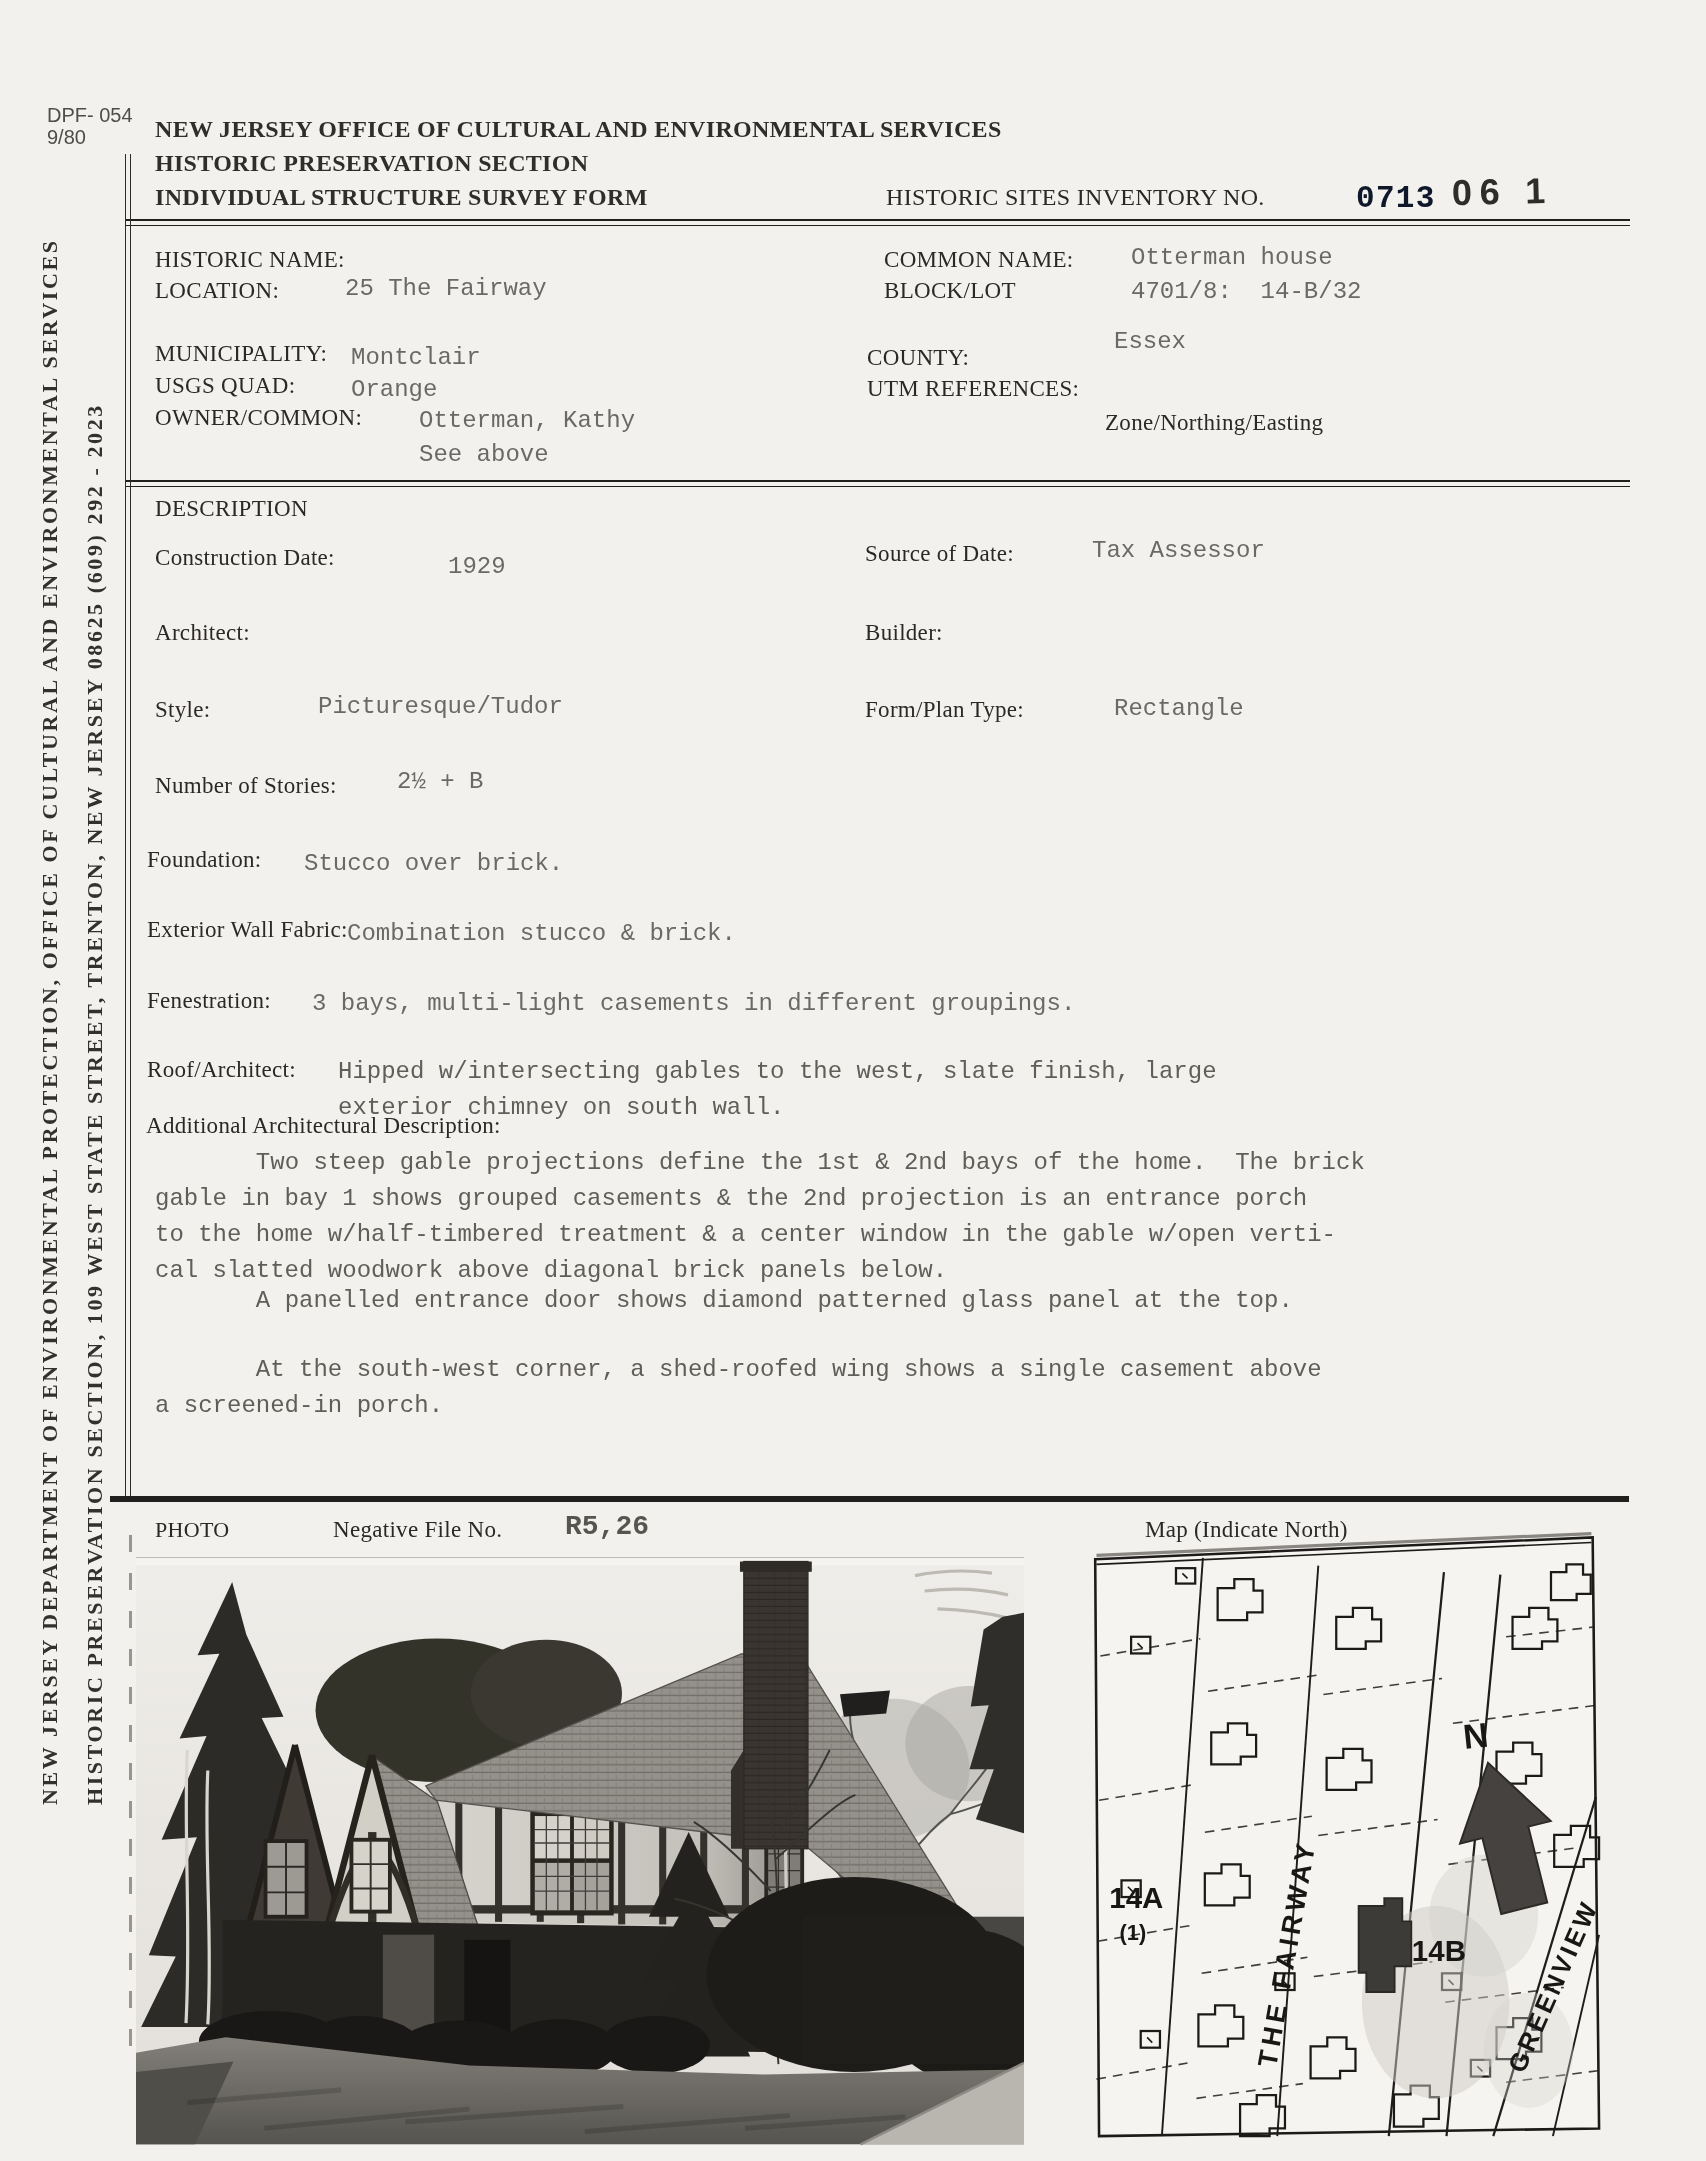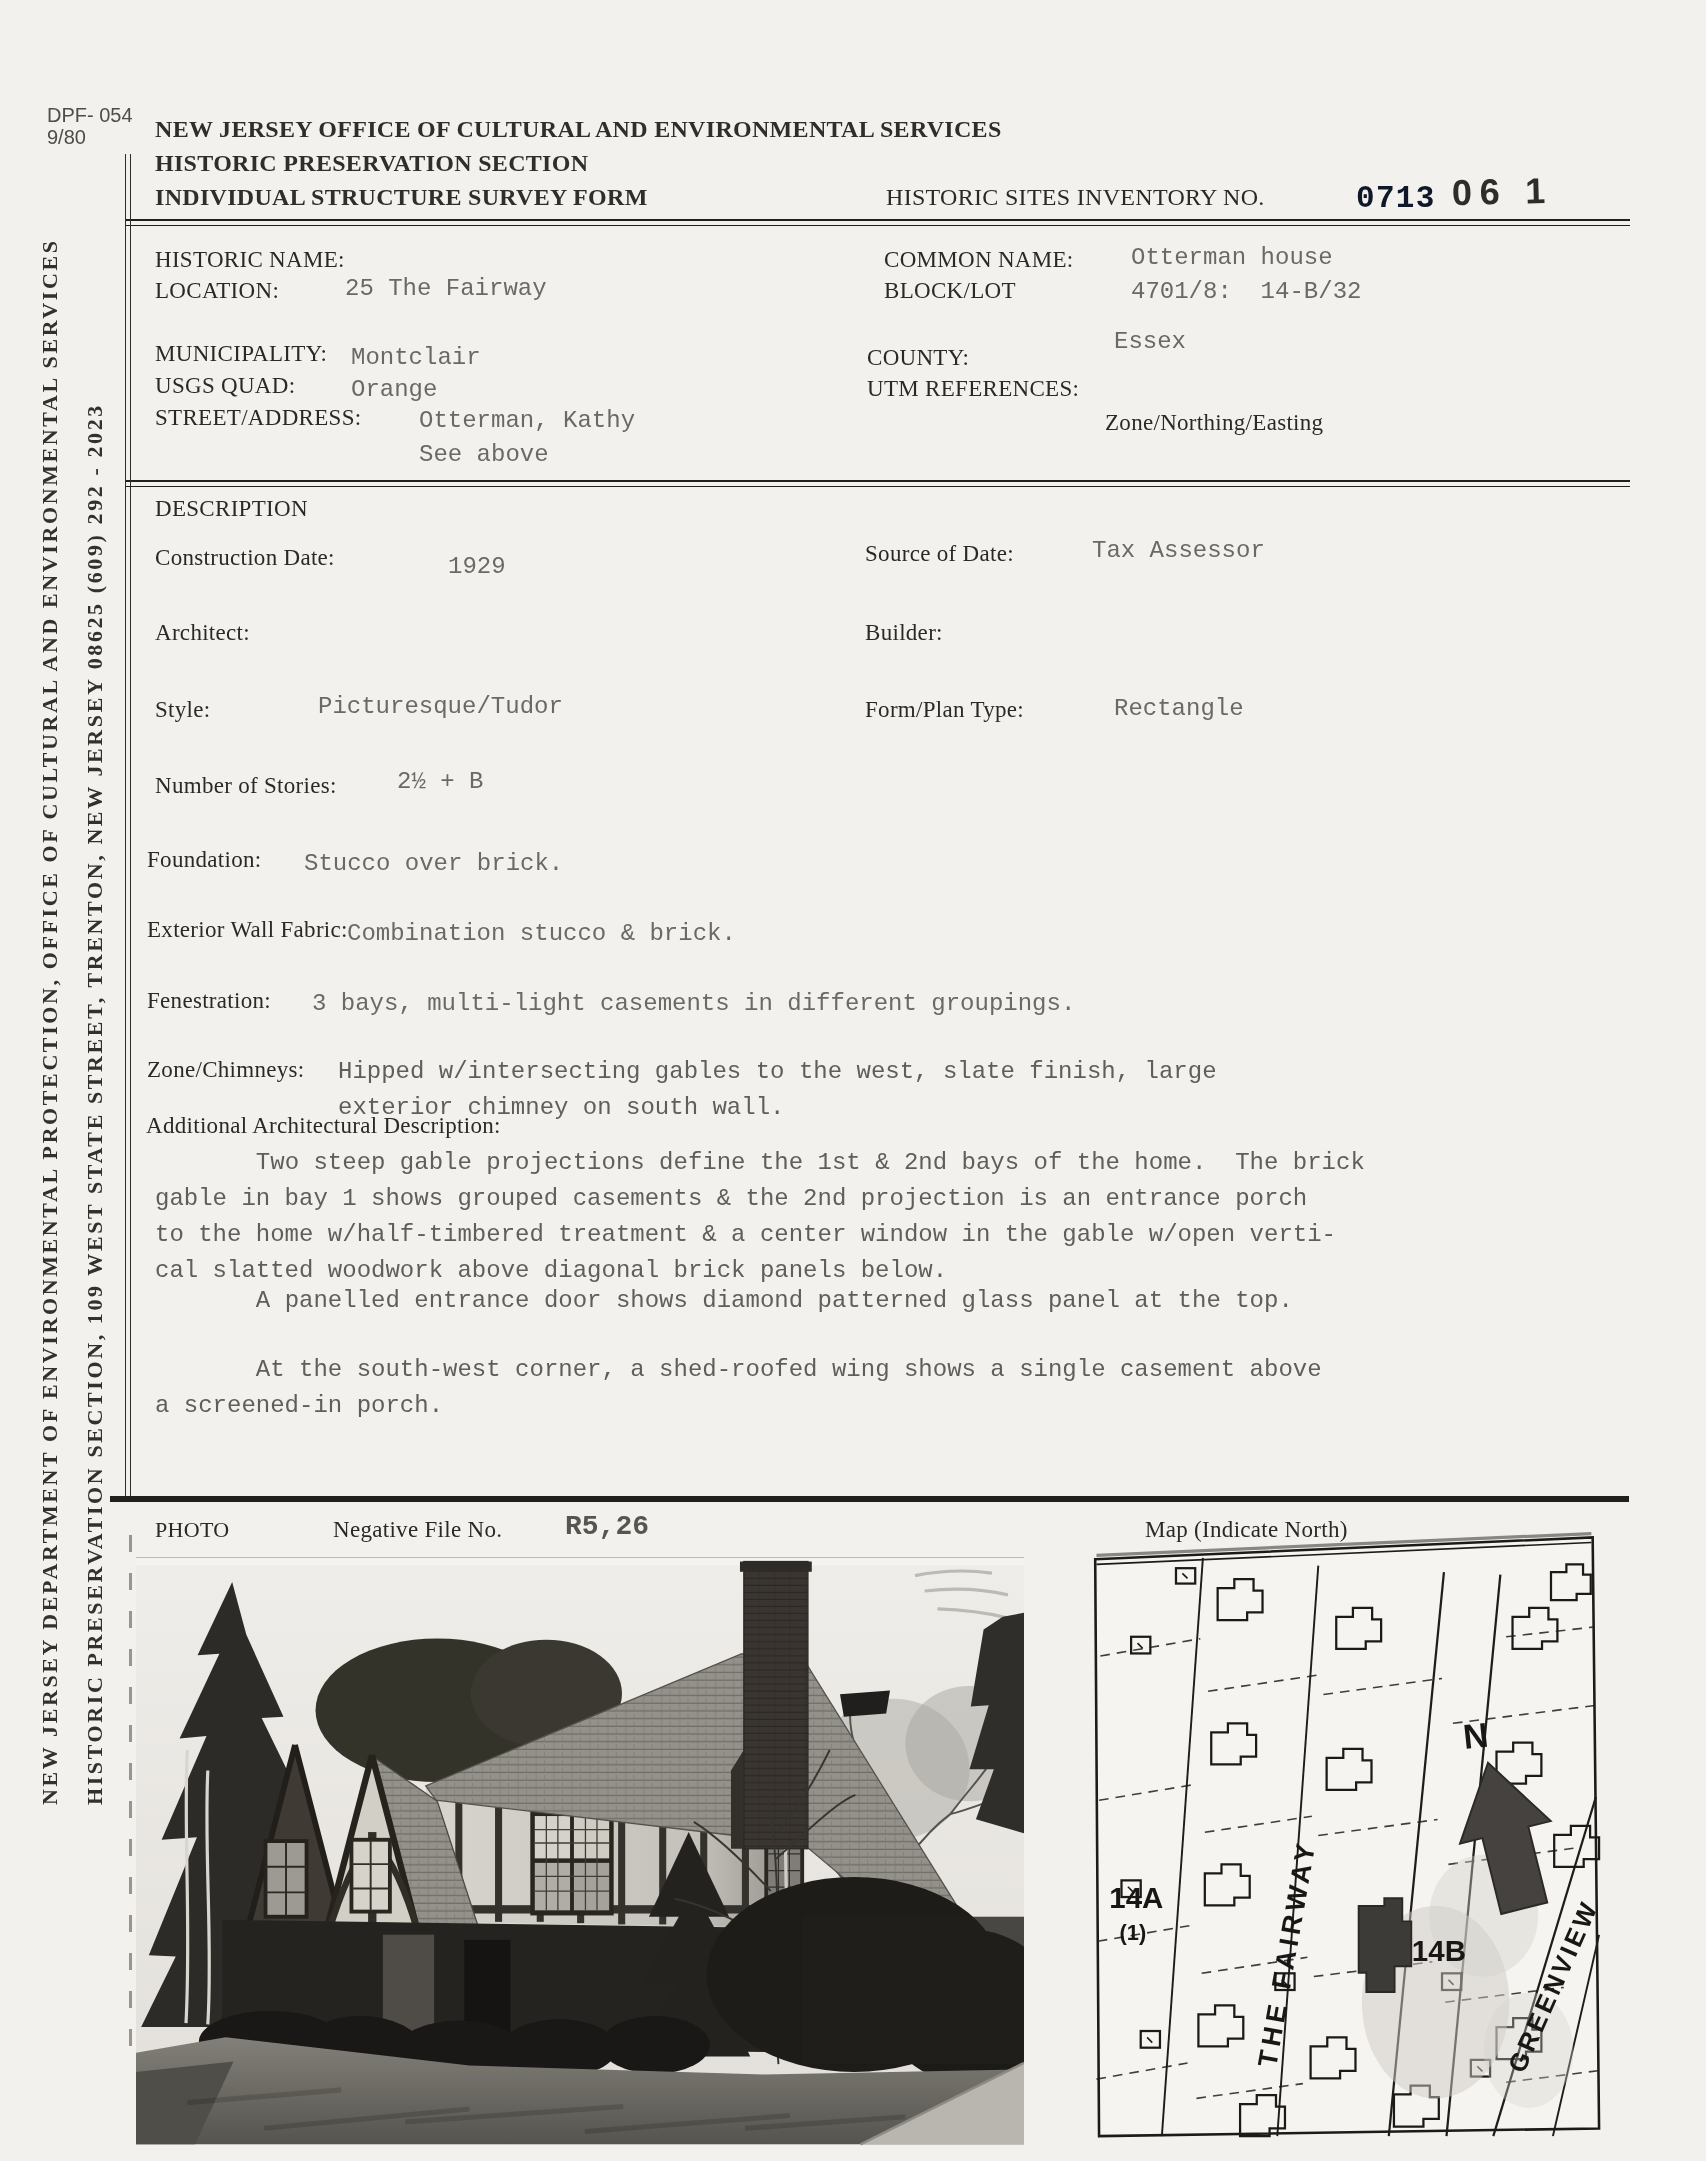--- a/index.html
+++ b/index.html
@@ -62,21 +62,21 @@
 
   <div class="abs lbl" style="left:884px;top:247px;">COMMON NAME:</div>
   <div class="abs typed" style="left:1131px;top:244px;">Otterman house</div>
   <div class="abs lbl" style="left:884px;top:278px;">BLOCK/LOT</div>
   <div class="abs typed" style="left:1131px;top:278px;">4701/8:  14-B/32</div>
 
   <div class="abs lbl" style="left:155px;top:341px;">MUNICIPALITY:</div>
   <div class="abs typed" style="left:351px;top:344px;">Montclair</div>
   <div class="abs lbl" style="left:155px;top:373px;">USGS QUAD:</div>
   <div class="abs typed" style="left:351px;top:376px;">Orange</div>
-  <div class="abs lbl" style="left:155px;top:405px;">STREET/ADDRESS:</div>
+  <div class="abs lbl" style="left:155px;top:405px;">OWNER/COMMON:</div>
   <div class="abs typed" style="left:419px;top:407px;">Otterman, Kathy</div>
   <div class="abs typed" style="left:419px;top:441px;">See above</div>
 
   <div class="abs lbl" style="left:867px;top:345px;">COUNTY:</div>
   <div class="abs typed" style="left:1114px;top:328px;">Essex</div>
   <div class="abs lbl" style="left:867px;top:376px;">UTM REFERENCES:</div>
   <div class="abs lbl" style="left:1105px;top:410px;">Zone/Northing/Easting</div>
 
   <div class="abs lbl" style="left:155px;top:496px;">DESCRIPTION</div>
 
@@ -98,21 +98,21 @@
 
   <div class="abs lbl" style="left:147px;top:847px;">Foundation:</div>
   <div class="abs typed" style="left:304px;top:850px;">Stucco over brick.</div>
 
   <div class="abs lbl" style="left:147px;top:917px;">Exterior Wall Fabric:</div>
   <div class="abs typed" style="left:347px;top:920px;">Combination stucco &amp; brick.</div>
 
   <div class="abs lbl" style="left:147px;top:988px;">Fenestration:</div>
   <div class="abs typed" style="left:312px;top:990px;">3 bays, multi-light casements in different groupings.</div>
 
-  <div class="abs lbl" style="left:147px;top:1057px;">Zone/Chimneys:</div>
+  <div class="abs lbl" style="left:147px;top:1057px;">Roof/Architect:</div>
   <div class="abs mono-par" style="left:338px;top:1054px;width:1087px;">Hipped w/intersecting gables to the west, slate finish, large
 exterior chimney on south wall.</div>
 
   <div class="abs lbl" style="left:146px;top:1113px;">Additional Architectural Description:</div>
   <div class="abs mono-par" style="left:155px;top:1145px;">       Two steep gable projections define the 1st &amp; 2nd bays of the home.  The brick
 gable in bay 1 shows grouped casements &amp; the 2nd projection is an entrance porch
 to the home w/half-timbered treatment &amp; a center window in the gable w/open verti-
 cal slatted woodwork above diagonal brick panels below.</div>
   <div class="abs mono-par" style="left:155px;top:1283px;">       A panelled entrance door shows diamond patterned glass panel at the top.</div>
   <div class="abs mono-par" style="left:155px;top:1352px;">       At the south-west corner, a shed-roofed wing shows a single casement above

